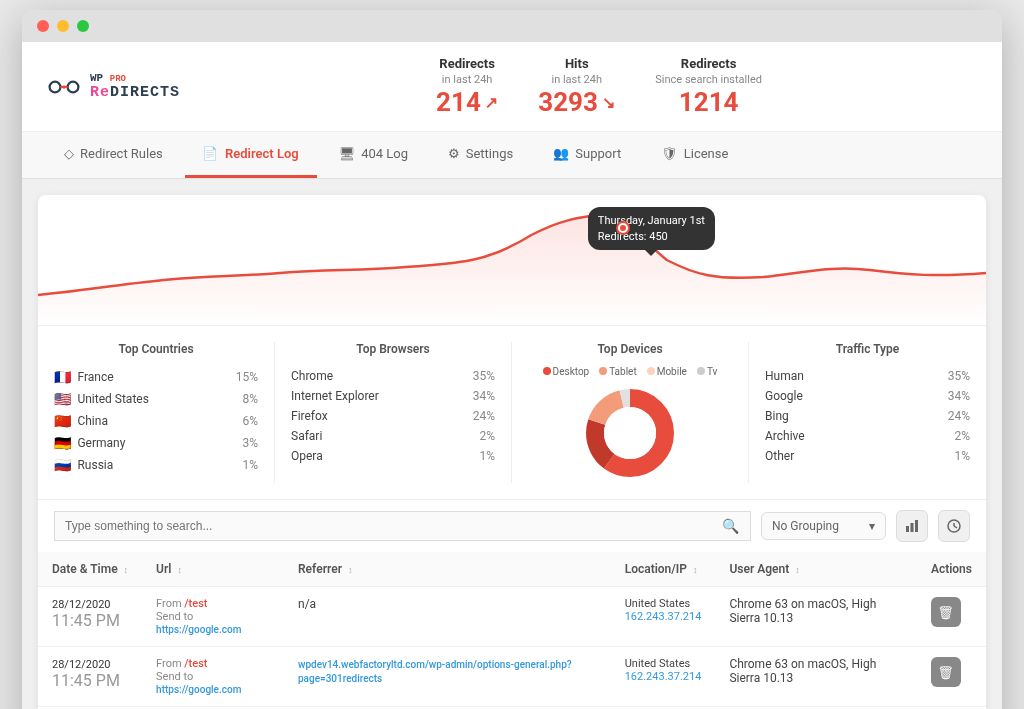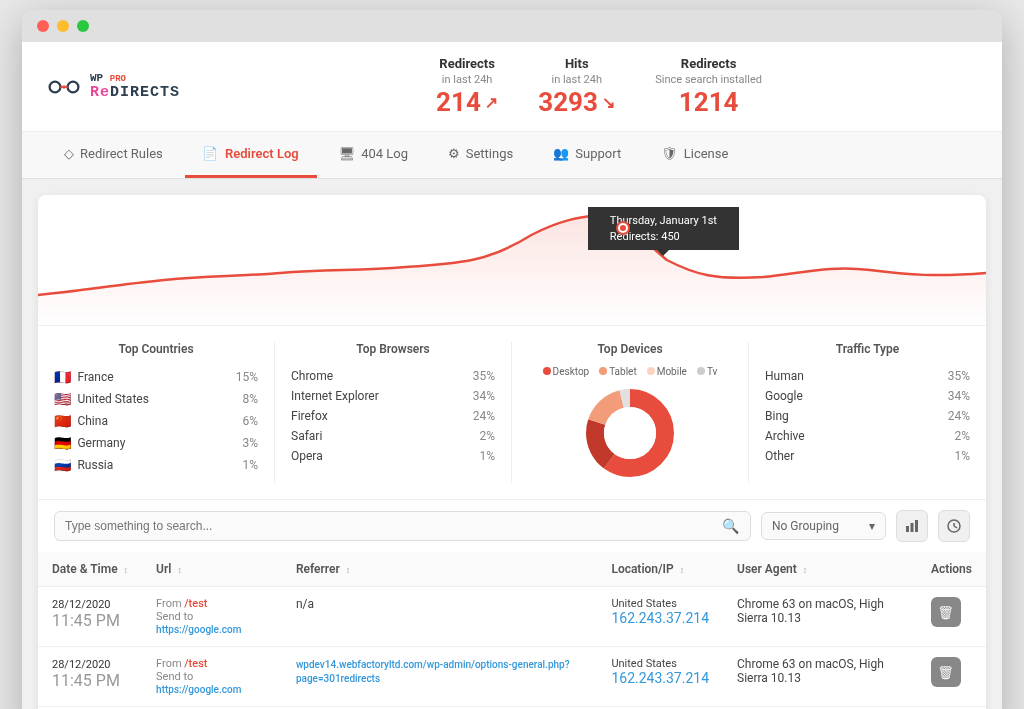--- a/index.html
+++ b/index.html
@@ -110,22 +110,22 @@
       position: relative;
       padding: 10px 0 0 0;
       overflow: hidden;
     }
     .chart-tooltip {
       position: absolute;
       top: 12px;
       left: 58%;
       background: #333;
       color: #fff;
-      padding: 6px 22px;
-      border-radius: 0;
+      padding: 6px 10px;
+      border-radius: 12px;
       font-size: 11px;
       line-height: 1.4;
       white-space: nowrap;
       z-index: 10;
     }
     .chart-tooltip::after {
       content: '';
       position: absolute;
       bottom: -6px;
       left: 50%;
@@ -205,21 +205,21 @@
       gap: 10px;
       padding: 10px 16px;
       border-top: 1px solid #eee;
       align-items: center;
     }
     .search-box {
       flex: 1;
       display: flex;
       align-items: center;
       border: 1px solid #ddd;
-      border-radius: 6px;
+      border-radius: 0;
       padding: 6px 10px;
       gap: 8px;
       background: #fafafa;
     }
     .search-box input {
       border: none;
       background: transparent;
       font-size: 12px;
       color: #999;
       outline: none;
@@ -271,21 +271,21 @@
     }
     thead th .sort-icon { font-size: 9px; color: #aaa; margin-left: 3px; }
     tbody tr { border-bottom: 1px solid #f0f0f0; }
     tbody td { padding: 10px 14px; vertical-align: top; color: #444; }
     .datetime { font-size: 11px; color: #333; }
     .datetime .time { display: block; font-size: 16px; color: #999; }
     .url-from { font-size: 11px; color: #888; }
     .url-link { color: #e74c3c; font-weight: 500; text-decoration: none; }
     .url-link-blue { color: #3498db; font-weight: 500; text-decoration: none; font-size: 10px; }
     .location-text { font-size: 11px; color: #444; }
-    .ip-text { color: #3498db; font-size: 14px; }
+    .ip-text { color: #3498db; font-size: 11px; }
     .delete-btn {
       width: 30px; height: 30px;
       background: #888;
       border: none;
       border-radius: 6px;
       color: #fff;
       cursor: pointer;
       display: flex;
       align-items: center;
       justify-content: center;

